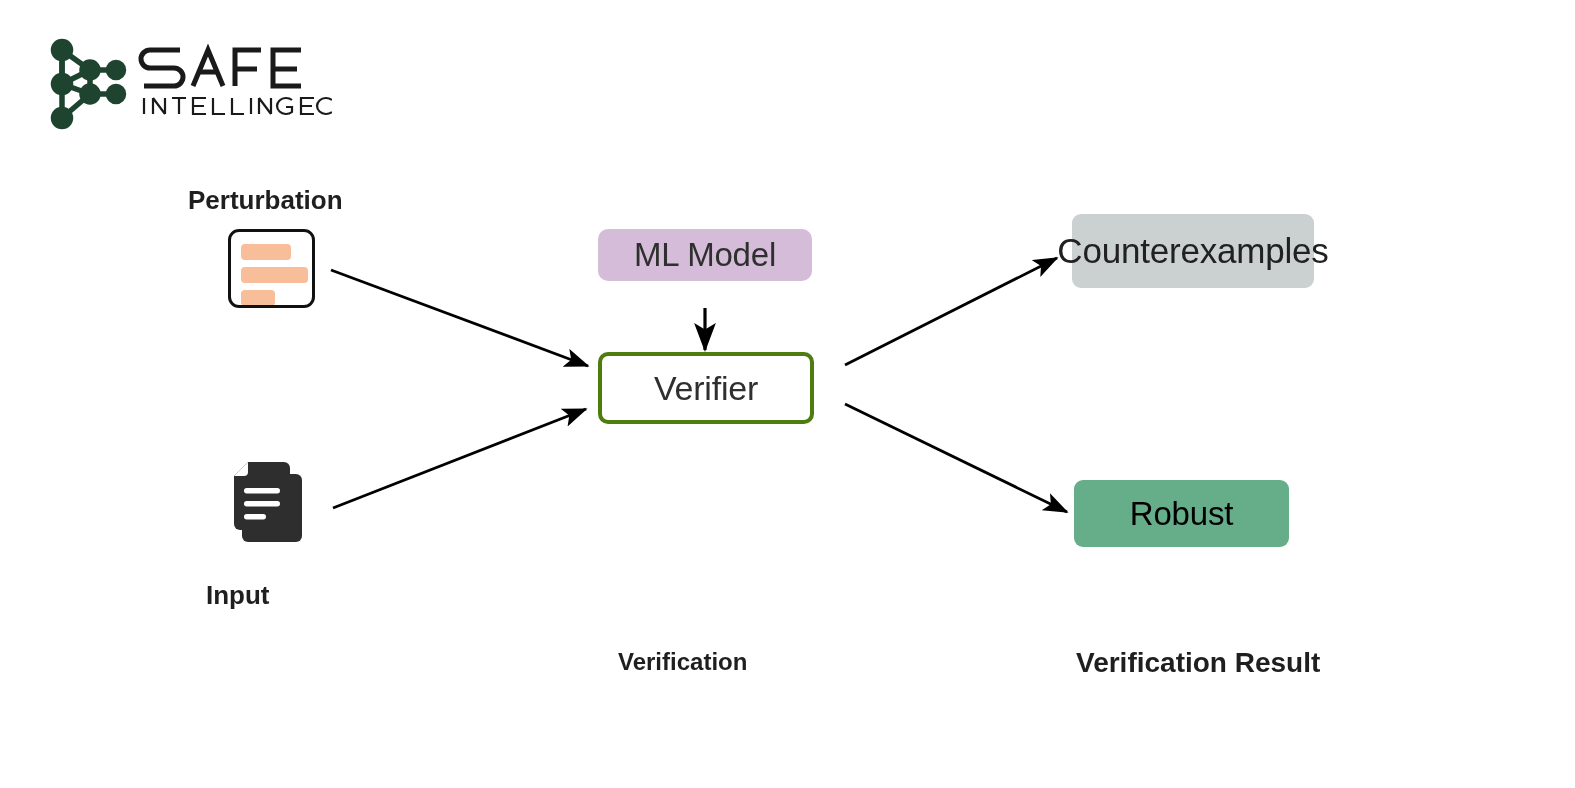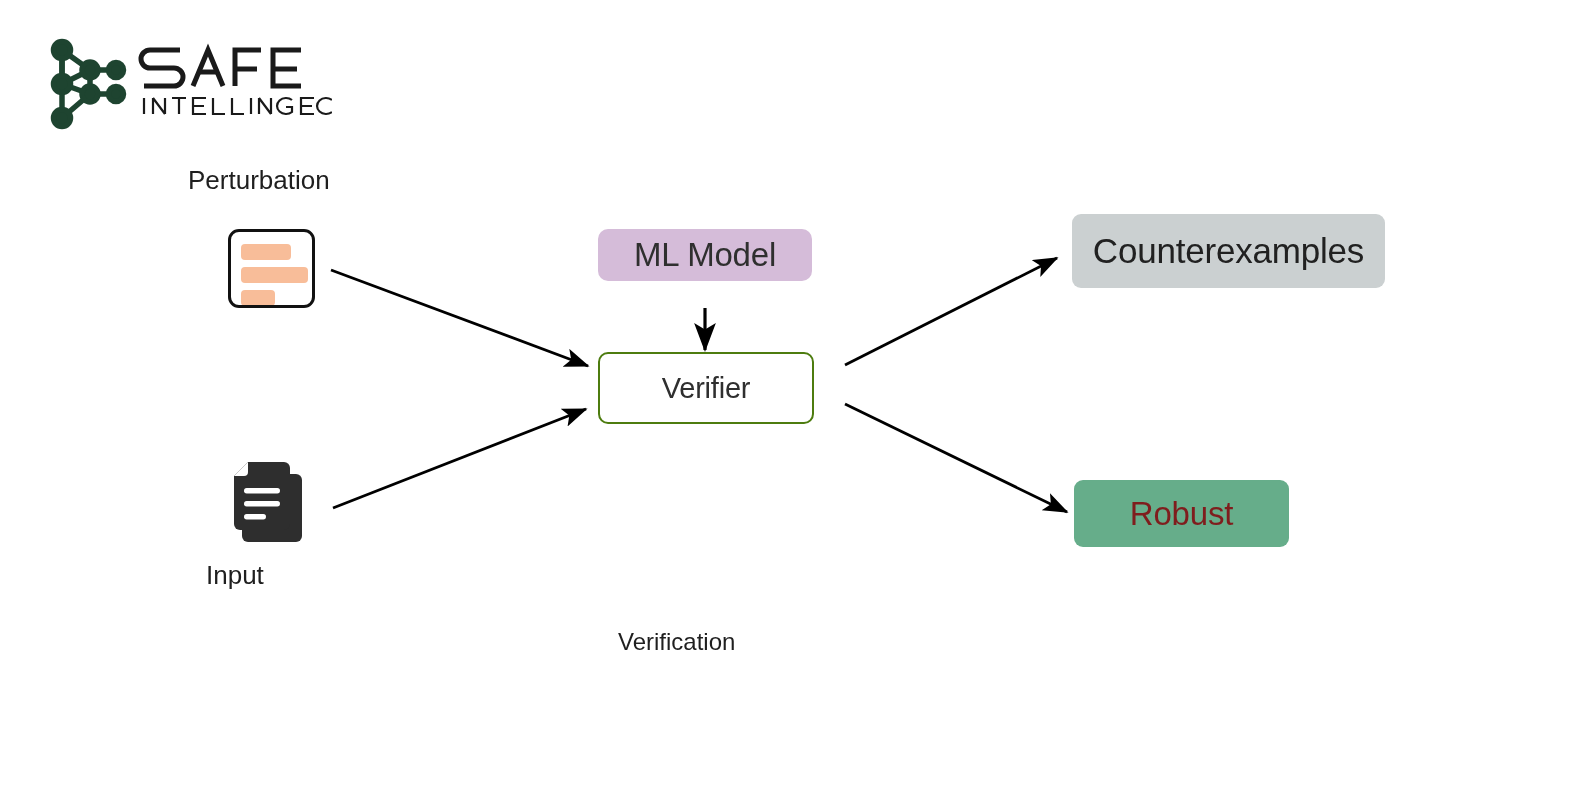--- a/index.html
+++ b/index.html
@@ -64,43 +64,43 @@
     color: #2f2f2f;
     font-size: 33px;
   }
 
   #verifier-box {
     left: 598px;
     top: 352px;
     width: 216px;
     height: 72px;
     background: #ffffff;
-    border: 2px solid #4d7c0f;
+    border: 4px solid #4d7c0f;
     color: #2f2f2f;
-    font-size: 29px;
+    font-size: 34px;
   }
 
   #counterexamples-box {
     left: 1072px;
     top: 214px;
-    width: 313px;
+    width: 242px;
     height: 74px;
     background: #cbd0d1;
     color: #212121;
     font-size: 35px;
     border-radius: 9px;
   }
 
   #robust-box {
     left: 1074px;
     top: 480px;
     width: 215px;
     height: 67px;
     background: #66ad8a;
-    color: #7f1d1d;
+    color: #000000;
     font-size: 33px;
     border-radius: 9px;
   }
 
   
   #perturbation-icon {
     position: absolute;
     left: 228px;
     top: 229px;
     width: 87px;
@@ -125,23 +125,24 @@
     position: absolute;
     left: 226px;
     top: 458px;
     width: 84px;
     height: 90px;
   }
 
   
   .label {
     position: absolute;
-    font-weight: normal;
+    font-weight: bold;
     color: #1f1f1f;
     white-space: nowrap;
+    margin-top: 20px;
   }
   #perturbation-label { left: 188px; top: 165px; font-size: 26px; }
   #input-label        { left: 206px; top: 560px; font-size: 26px; }
   #verification-label { left: 618px; top: 628px; font-size: 24px; }
   #result-label       { left: 1076px; top: 627px; font-size: 28px; }
 
   
   #arrows {
     position: absolute;
     left: 0;
@@ -232,20 +233,21 @@
 
     <line x1="845" y1="404" x2="1067" y2="512" stroke="#000000" stroke-width="2.8" marker-end="url(#ah)"></line>
   </svg>
 
   <div class="label" id="perturbation-label">Perturbation</div>
 
   <div class="label" id="input-label">Input</div>
 
   <div class="label" id="verification-label">Verification</div>
 
+  <div class="label" id="result-label">Verification Result</div>
 
   <div id="perturbation-icon">
     <div class="pbar" id="pbar-1"></div>
     <div class="pbar" id="pbar-2"></div>
     <div class="pbar" id="pbar-3"></div>
   </div>
 
   <svg id="input-icon" viewBox="0 0 84 90">
 
     <path d="M22 16 H70 a6 6 0 0 1 6 6 V78 a6 6 0 0 1 -6 6 H22 a6 6 0 0 1 -6 -6 V22 a6 6 0 0 1 6 -6 z" fill="#2e2e2e"></path>

